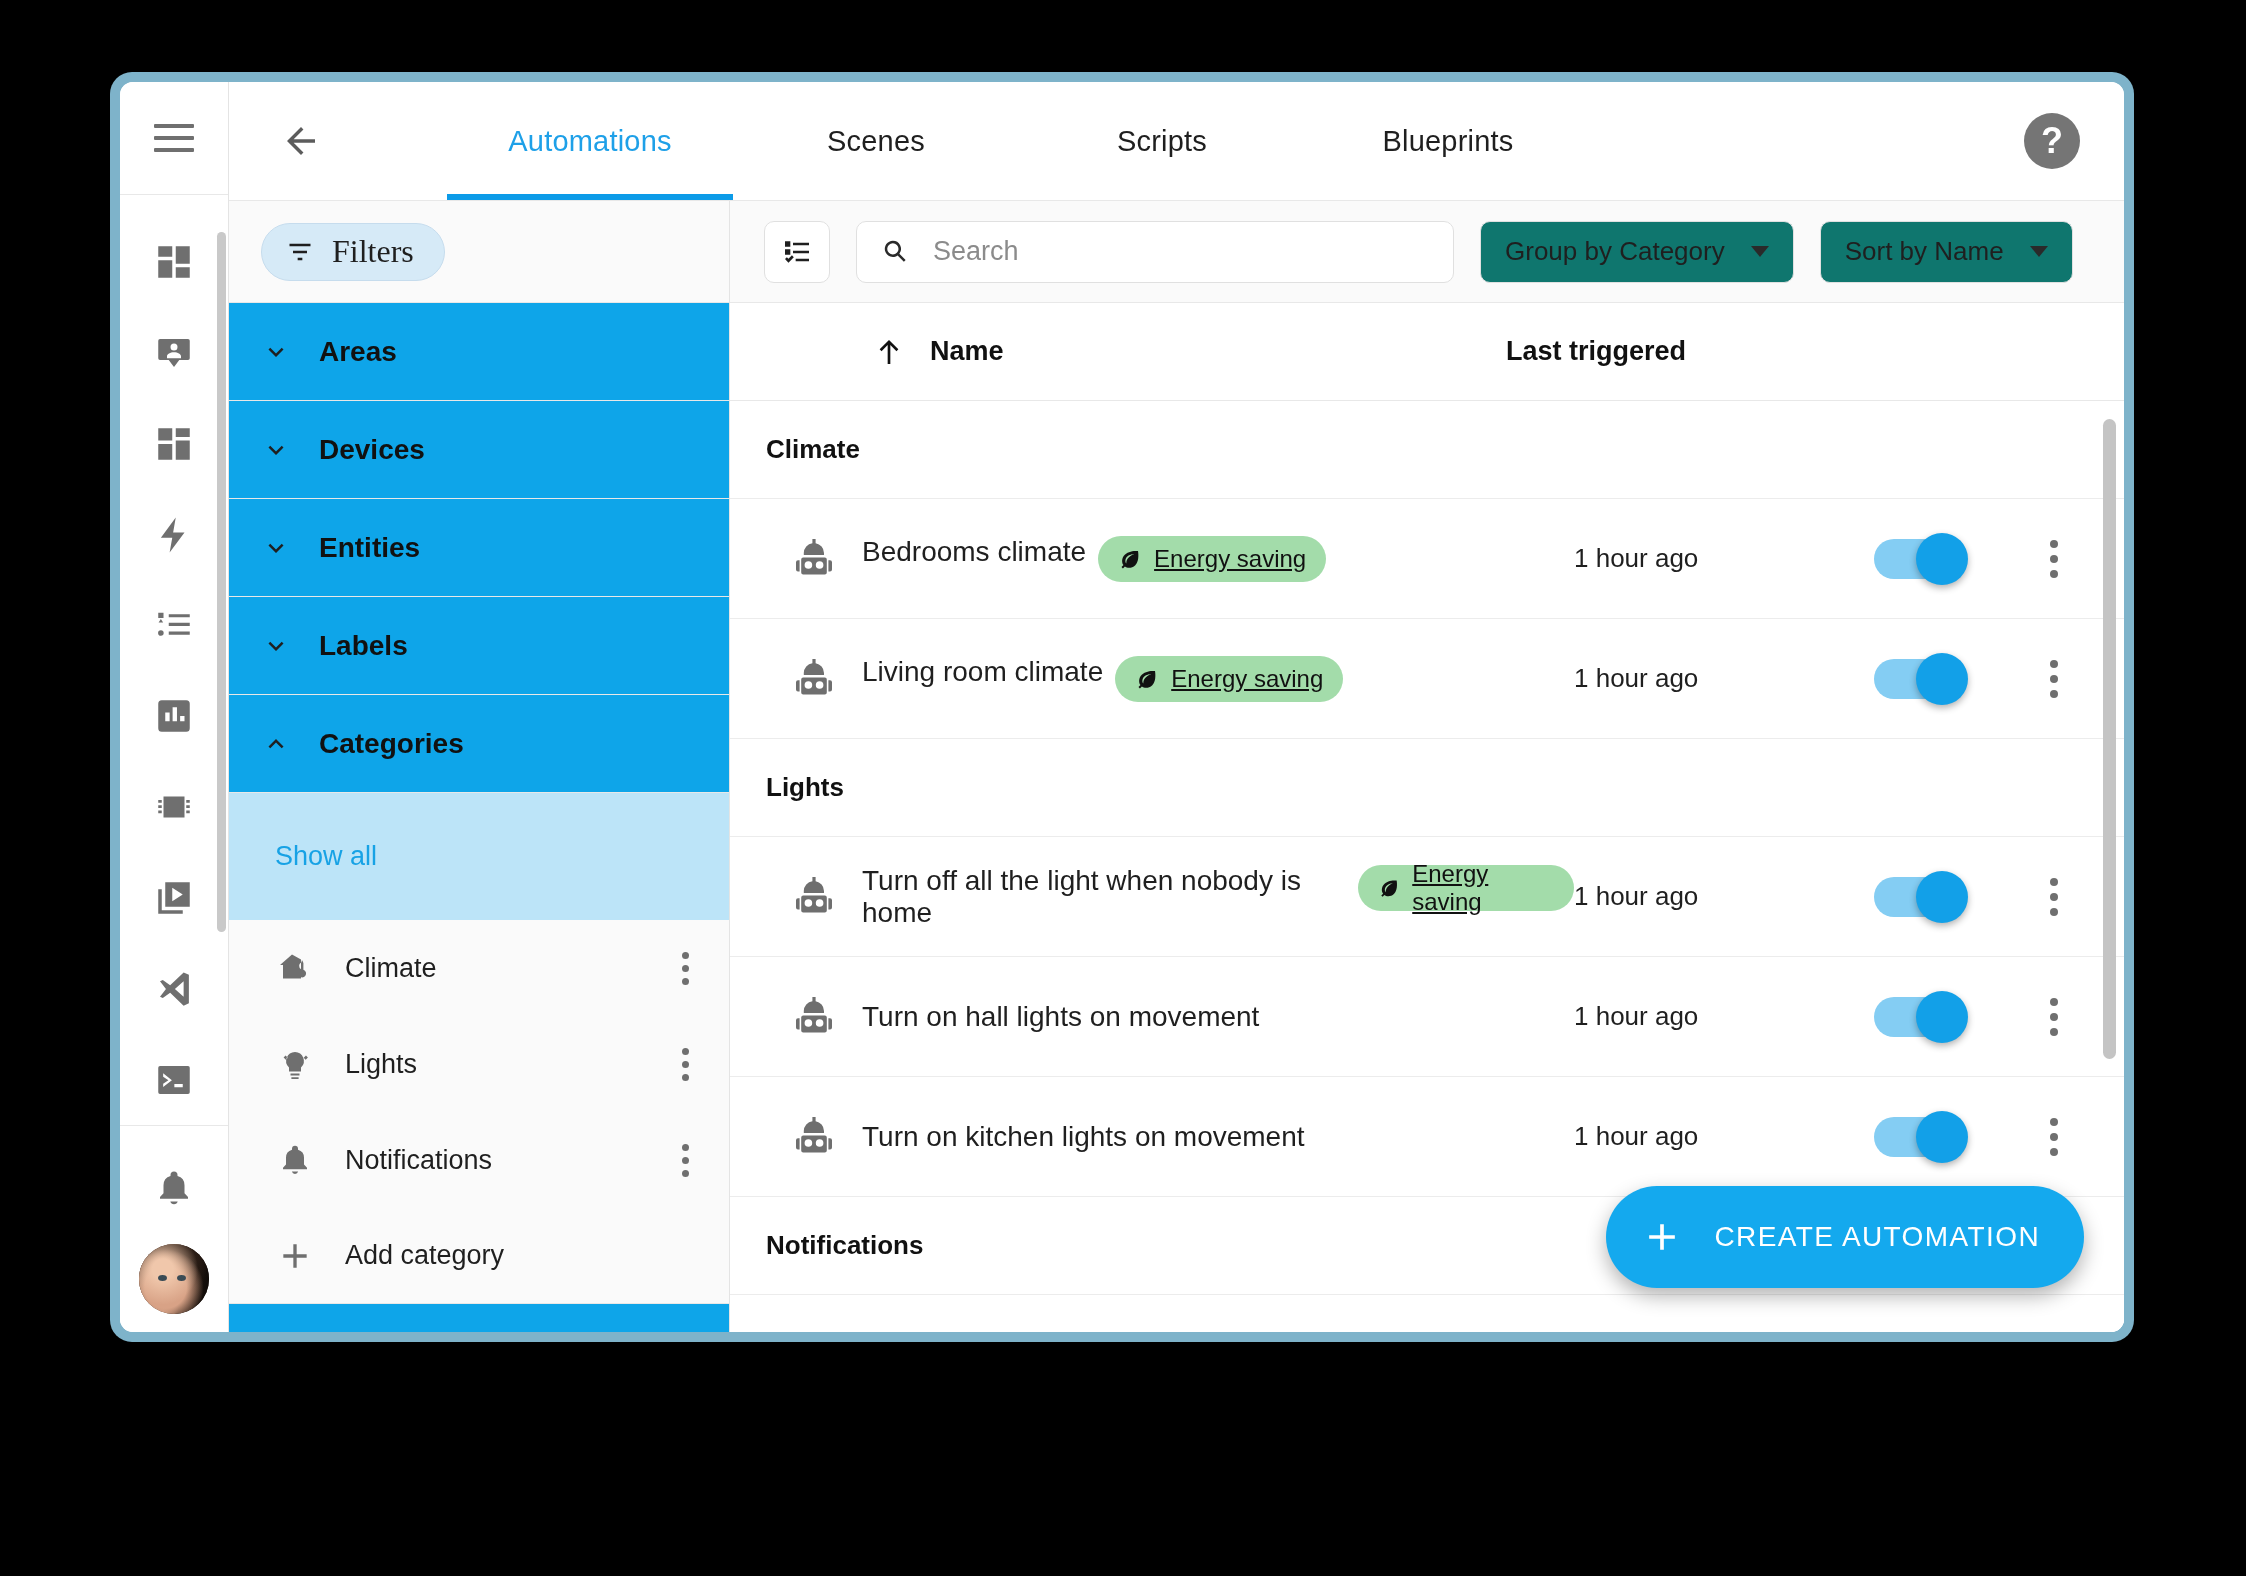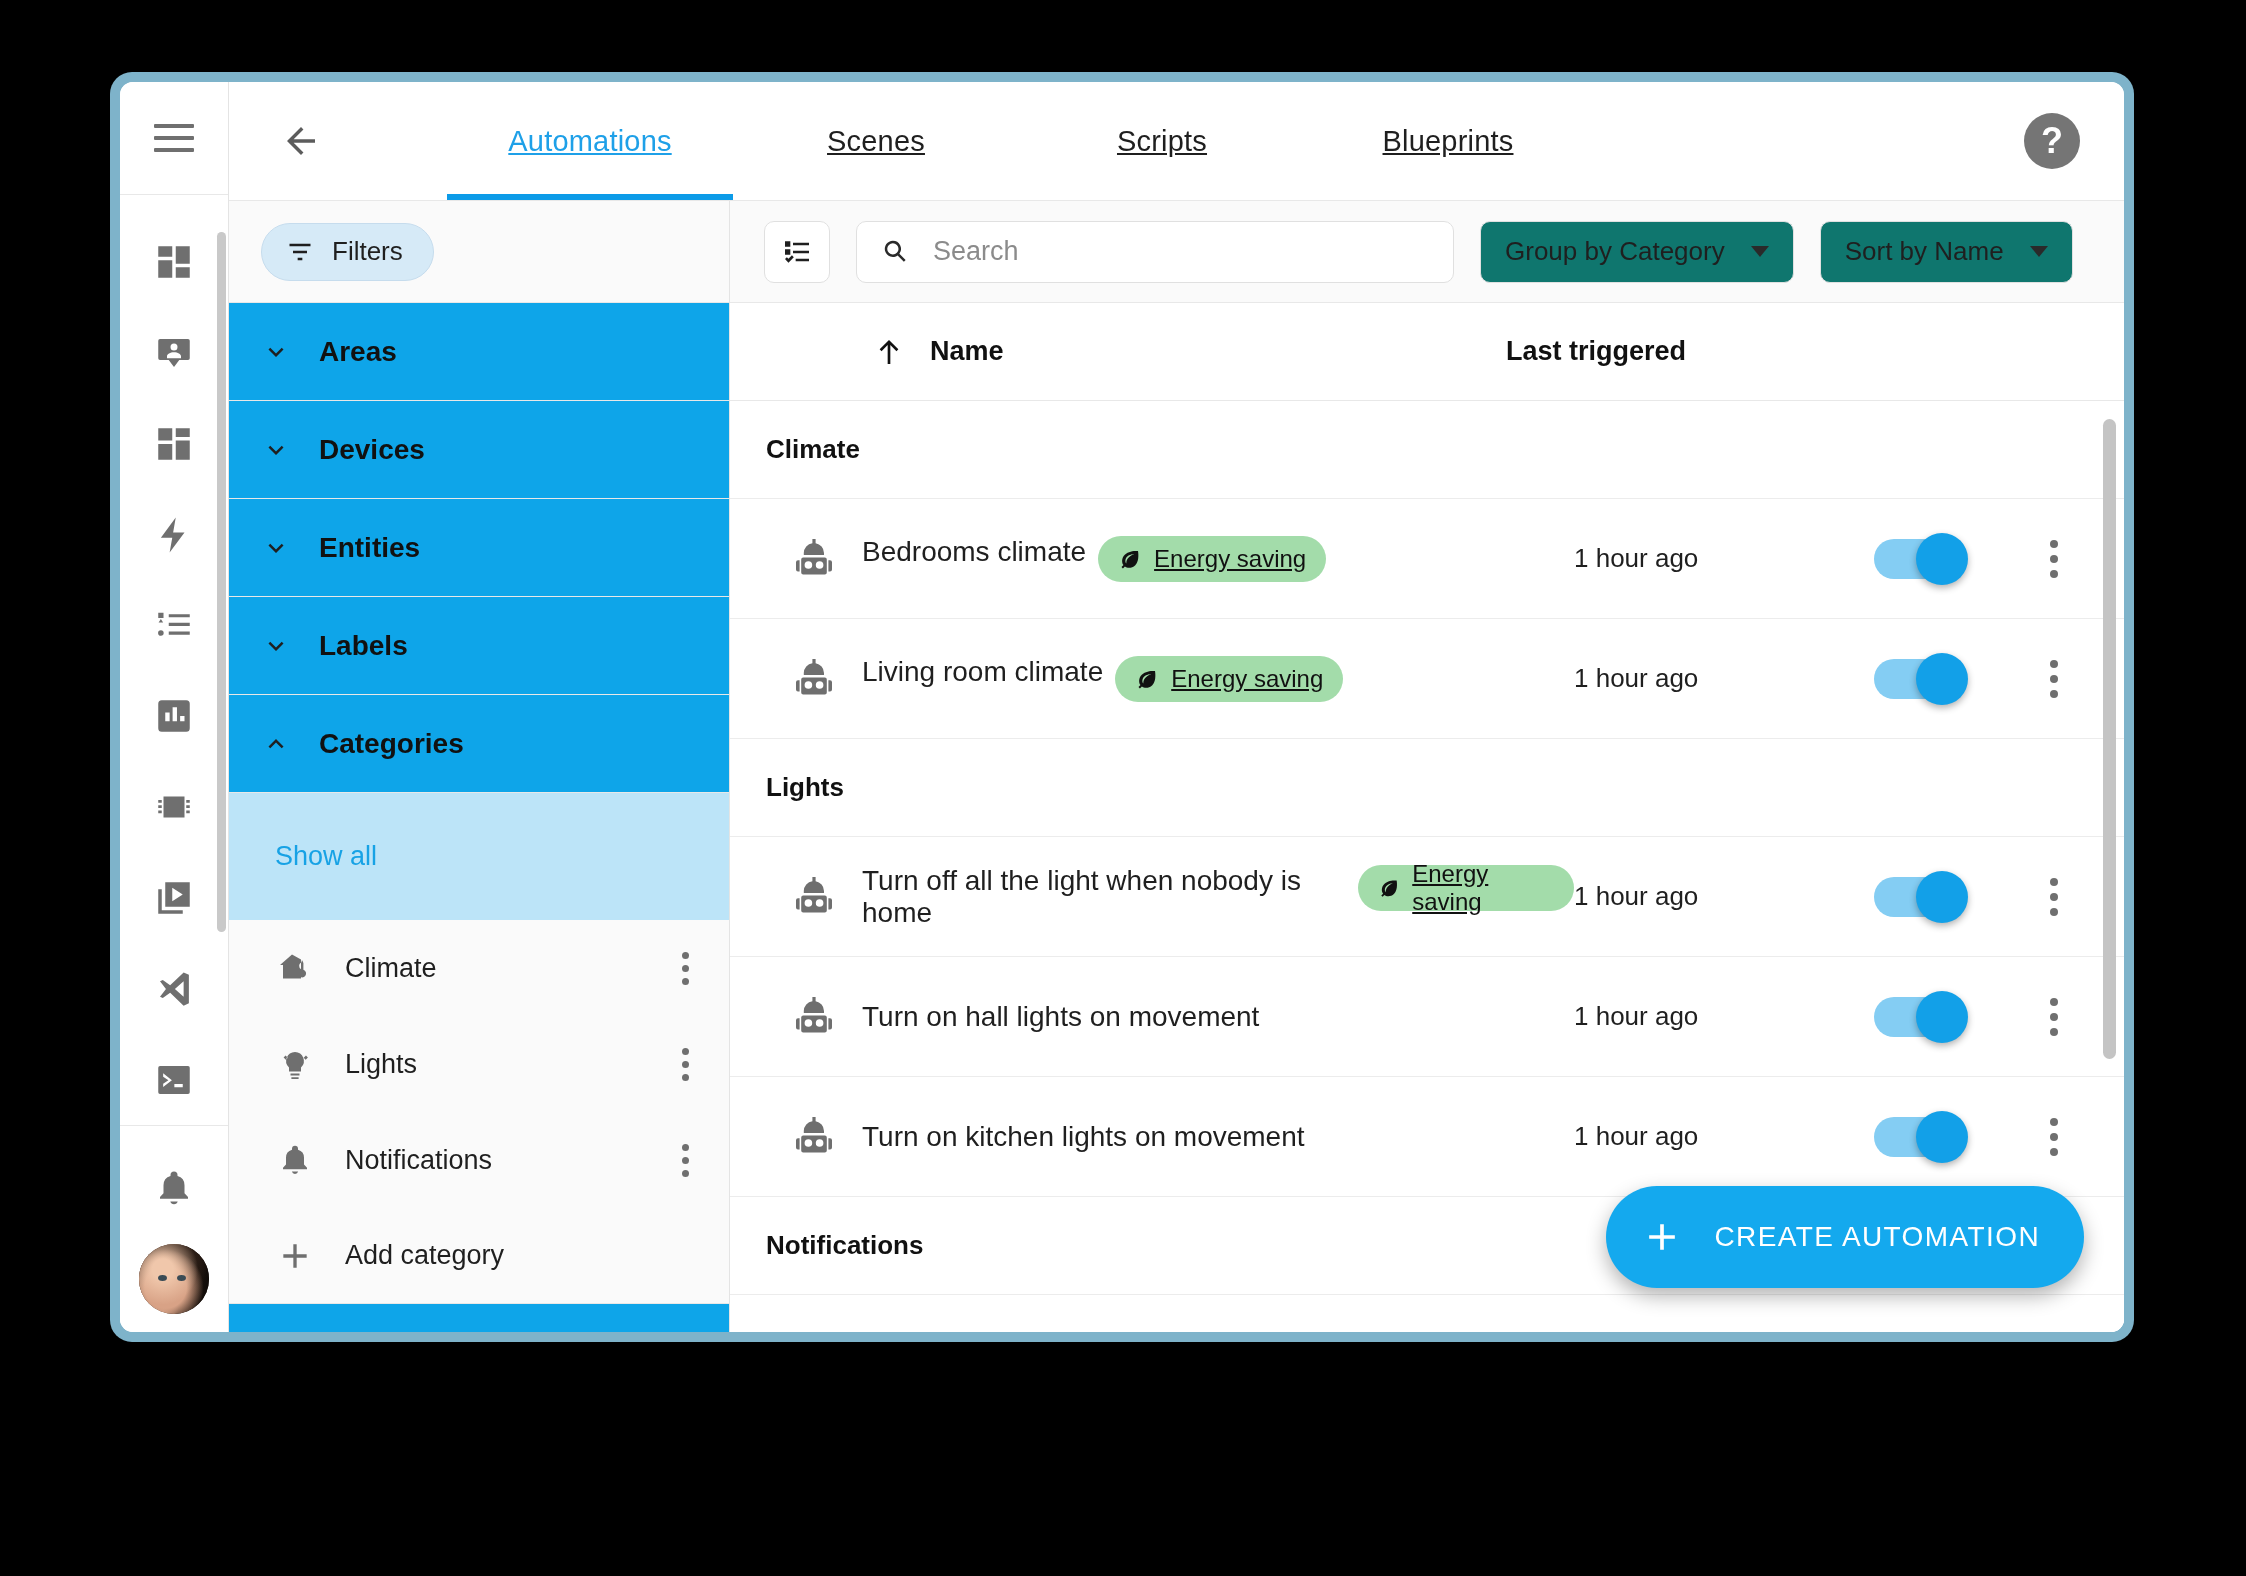--- a/index.html
+++ b/index.html
@@ -104,21 +104,20 @@
     position: relative;
   }
   #back-button { width: 96px; height: 96px; margin-left: 24px; display: flex; align-items: center; justify-content: center; }
   #back-button svg { width: 42px; height: 42px; fill: #5c5c5c; }
   #tabs { display: flex; align-items: stretch; height: 100%; margin-left: 98px; }
   .tab {
     min-width: 286px;
     display: flex; align-items: center; justify-content: center;
     font-size: 29px; color: #1f1f1f; letter-spacing: .2px;
     position: relative;
-    text-decoration: underline;
   }
   .tab.active { color: #1EA0E8; }
   .tab.active::after {
     content: ""; position: absolute; left: 0; right: 0; bottom: 0;
     height: 6px; background: #0C9BE8;
   }
   #help-button {
     position: absolute; right: 44px; top: 50%; transform: translateY(-50%);
     width: 56px; height: 56px; border-radius: 50%;
     background: #757575;
@@ -141,21 +140,21 @@
     height: 102px; flex: 0 0 102px;
     display: flex; align-items: center; padding-left: 32px;
     border-bottom: 1px solid #e8e8e8;
     background: #fafafa;
   }
   #filters-button {
     height: 58px; padding: 0 30px 0 24px;
     background: #D6EAF7; border: 1px solid #c6dced;
     border-radius: 29px;
     display: flex; align-items: center; gap: 18px;
-    font-size: 26px; color: #1f1f1f;
+    font-size: 32px; color: #1f1f1f; font-family: Liberation Serif, serif;
   }
   #filters-button svg { width: 28px; height: 28px; fill: #1f1f1f; }
 
   .filter-section {
     height: 98px; flex: 0 0 98px;
     display: flex; align-items: center;
     padding-left: 32px; gap: 28px;
     border-bottom: 1px solid #e8e8e8;
     font-size: 28px; font-weight: bold; color: #111;
     background: #0ea5e9;

